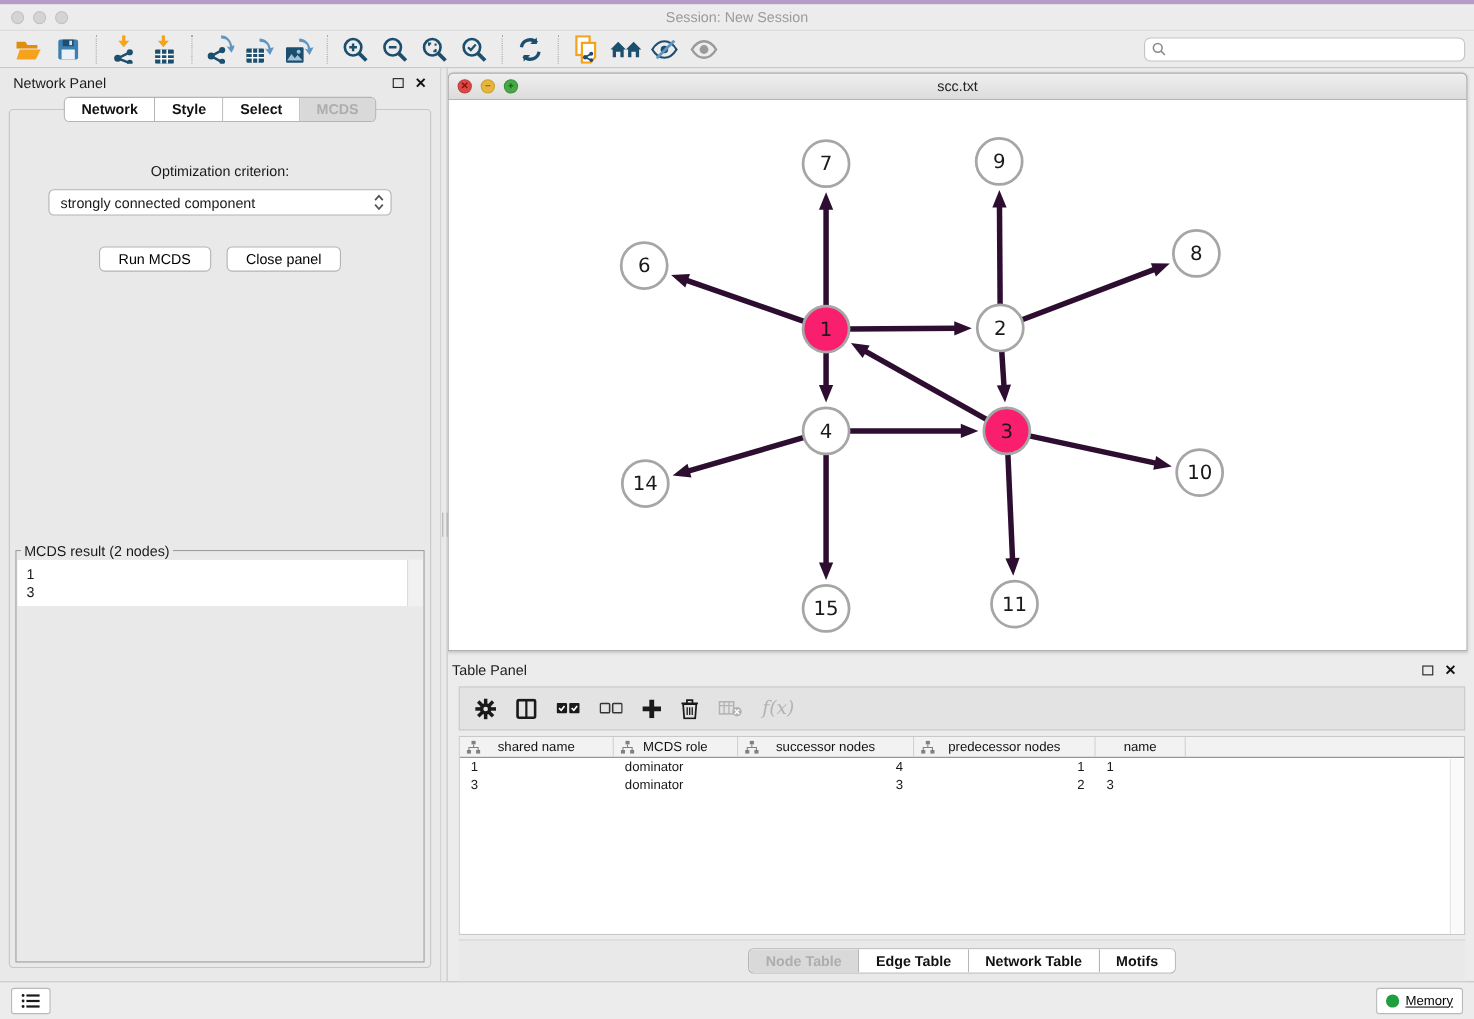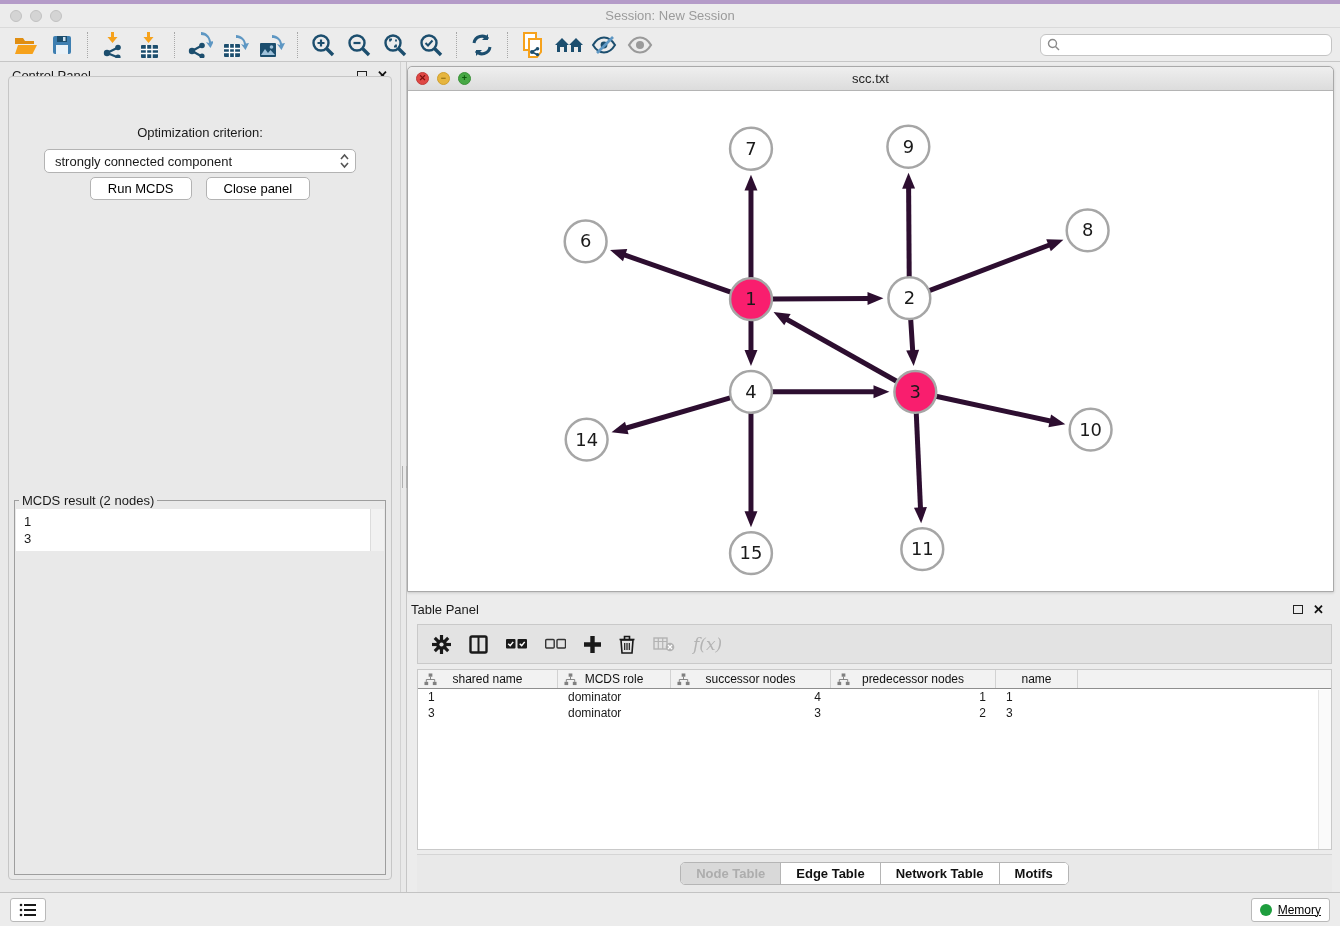--- a/index.html
+++ b/index.html
@@ -35,21 +35,21 @@
     border-right:1px solid #B5B5B5; cursor:pointer; white-space:nowrap;}
   .tab:last-child { border-right:none; }
   .tab.selected { background:#D9D9D9; color:#ADADAD; }
 
   .cp-pane { flex:1; margin:-12px 8px 12px 8px; border:1px solid #C6C6C6; border-radius:4px;
     background:#E9E9E9; display:flex; flex-direction:column; padding-top:30px; position:relative; z-index:1;}
   .opt-label { text-align:center; font-size:13px; margin-top:18px; }
   .combo { width:312px; height:24px; margin:9px auto 0; background:#fff; border:1px solid #B3B3B3; border-radius:5px;
     display:flex; align-items:center; padding:0 6px 0 10px; font-size:13px; cursor:pointer;justify-content:flex-end;}
   .combo .spacer { flex:1; }
-  .btn-row { display:flex; justify-content:center; gap:14px; margin-top:4px; }
+  .btn-row { display:flex; justify-content:center; gap:14px; margin-top:28px; }
   .pbtn { height:23px; padding:0 17px; background:#fff; border:1px solid #B3B3B3; border-radius:5px;
     font-size:13px; font-family:"Liberation Sans",sans-serif; cursor:pointer; }
   .cp-fill { flex:1; }
   fieldset.result { margin:0 5px 4px 5px; height:382px; border:1px solid #9E9E9E; background:#E9E9E9; padding:1px; }
   fieldset.result legend { font-size:13px; padding:0 3px; margin-left:3px; }
   .result-inner { background:#fff; height:100%; position:relative; font-size:13px; line-height:17px; padding:4px 20px 4px 8px;}
   .result-track { position:absolute; top:0; right:0; bottom:0; width:14px; background:#F1F1F1; border-left:1px solid #DCDCDC; }
 
   .vsplit { width:7px; background:#E9E9E9; border-left:1px solid #D2D2D2; border-right:1px solid #C6C6C6; position:relative; cursor:col-resize;}
   .vsplit::after { content:""; position:absolute; top:404px; left:1px; width:3px; height:22px;
@@ -262,25 +262,33 @@
       <path d="M8.5 8.5L12 12" stroke="#8A8A8A" stroke-width="1.4"></path>
     </svg>
     <input type="text" placeholder="" style="">
   </div>
 </div>
 
 <div class="main">
 
   <div class="control-panel">
     <div class="panel-header">
-      <span>Control Panel</span>
+      <span>Network Panel</span>
       <span class="hicons">
         <span class="float-box"></span>
         <span class="close-x">✕</span>
       </span>
+    </div>
+    <div class="cp-tabs">
+      <div class="tabgroup">
+        <div class="tab">Network</div>
+        <div class="tab">Style</div>
+        <div class="tab">Select</div>
+        <div class="tab selected">MCDS</div>
+      </div>
     </div>
     <div class="cp-pane">
       <div class="opt-label">Optimization criterion:</div>
       <div class="combo">
         <span>strongly connected component</span>
         <span class="spacer"></span>
         <svg width="9" height="16" viewBox="0 0 9 16">
           <path d="M1 6l3.5-4L8 6" fill="none" stroke="#555" stroke-width="1.6"></path>
           <path d="M1 10l3.5 4L8 10" fill="none" stroke="#555" stroke-width="1.6"></path>
         </svg>

